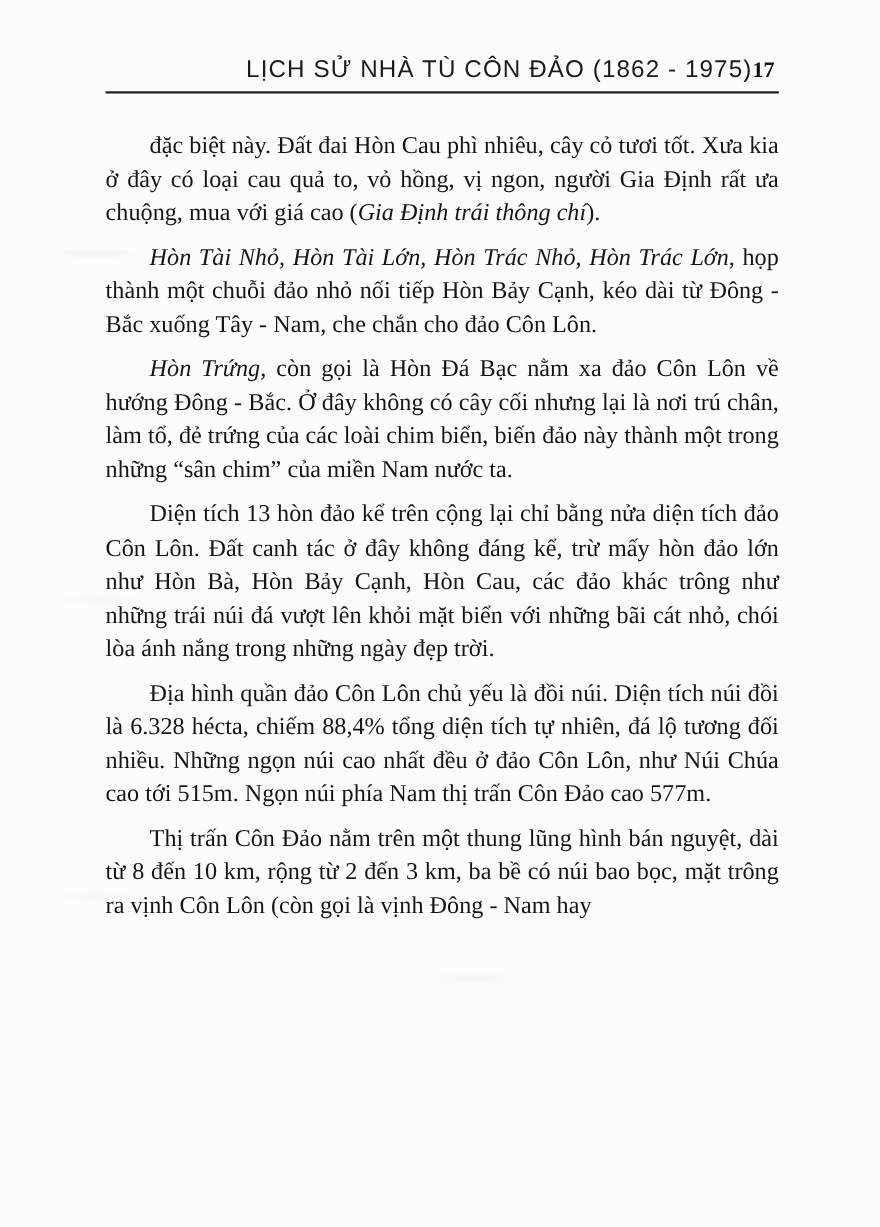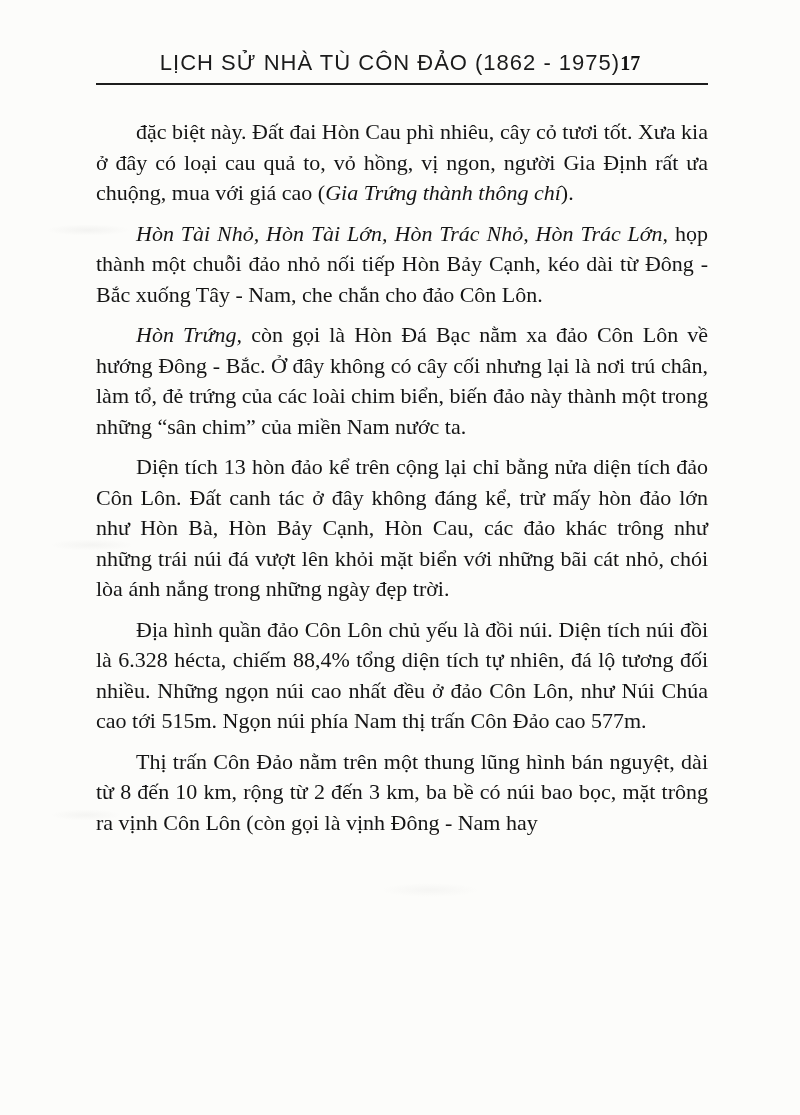--- a/index.html
+++ b/index.html
@@ -12,21 +12,21 @@
     color: #161616;
   }
   .page {
     position: absolute;
     left: 96px;
     top: 50px;
     width: 612px;
   }
   .running-header {
     display: flex;
-    justify-content: center;
+    justify-content: flex-end;
     align-items: baseline;
     border-bottom: 2px solid #1d1d1d;
     padding-bottom: 7px;
   }
   .running-title {
     font-family: "Liberation Sans", sans-serif;
     font-size: 22px;
     letter-spacing: 1px;
     color: #1b1b1b;
     white-space: nowrap;
@@ -69,20 +69,20 @@
 
 <div class="scan-noise"></div>
 
 <div class="page">
   <div class="running-header">
     <span class="running-title">LỊCH SỬ NHÀ TÙ CÔN ĐẢO (1862 - 1975)</span>
     <span class="page-number">17</span>
   </div>
 
   <div class="body-text">
-      <p class="para"><span>đặc biệt này. Đất đai Hòn Cau phì nhiêu, cây cỏ tươi tốt. Xưa kia ở đây có loại cau quả to, vỏ hồng, vị ngon, người Gia Định rất ưa chuộng, mua với giá cao (</span><em>Gia Trứng thành thông chí</em><span>).</span></p>
+      <p class="para"><span>đặc biệt này. Đất đai Hòn Cau phì nhiêu, cây cỏ tươi tốt. Xưa kia ở đây có loại cau quả to, vỏ hồng, vị ngon, người Gia Định rất ưa chuộng, mua với giá cao (</span><em>Gia Định trái thông chí</em><span>).</span></p>
       <p class="para"><em>Hòn Tài Nhỏ, Hòn Tài Lớn, Hòn Trác Nhỏ, Hòn Trác Lớn,</em><span> họp thành một chuỗi đảo nhỏ nối tiếp Hòn Bảy Cạnh, kéo dài từ Đông - Bắc xuống Tây - Nam, che chắn cho đảo Côn Lôn.</span></p>
       <p class="para"><em>Hòn Trứng,</em><span> còn gọi là Hòn Đá Bạc nằm xa đảo Côn Lôn về hướng Đông - Bắc. Ở đây không có cây cối nhưng lại là nơi trú chân, làm tổ, đẻ trứng của các loài chim biển, biến đảo này thành một trong những “sân chim” của miền Nam nước ta.</span></p>
       <p class="para"><span>Diện tích 13 hòn đảo kể trên cộng lại chỉ bằng nửa diện tích đảo Côn Lôn. Đất canh tác ở đây không đáng kể, trừ mấy hòn đảo lớn như Hòn Bà, Hòn Bảy Cạnh, Hòn Cau, các đảo khác trông như những trái núi đá vượt lên khỏi mặt biển với những bãi cát nhỏ, chói lòa ánh nắng trong những ngày đẹp trời.</span></p>
       <p class="para"><span>Địa hình quần đảo Côn Lôn chủ yếu là đồi núi. Diện tích núi đồi là 6.328 hécta, chiếm 88,4% tổng diện tích tự nhiên, đá lộ tương đối nhiều. Những ngọn núi cao nhất đều ở đảo Côn Lôn, như Núi Chúa cao tới 515m. Ngọn núi phía Nam thị trấn Côn Đảo cao 577m.</span></p>
       <p class="para"><span>Thị trấn Côn Đảo nằm trên một thung lũng hình bán nguyệt, dài từ 8 đến 10 km, rộng từ 2 đến 3 km, ba bề có núi bao bọc, mặt trông ra vịnh Côn Lôn (còn gọi là vịnh Đông - Nam hay</span></p>
     </div>
 </div>
 
 </body></html>

